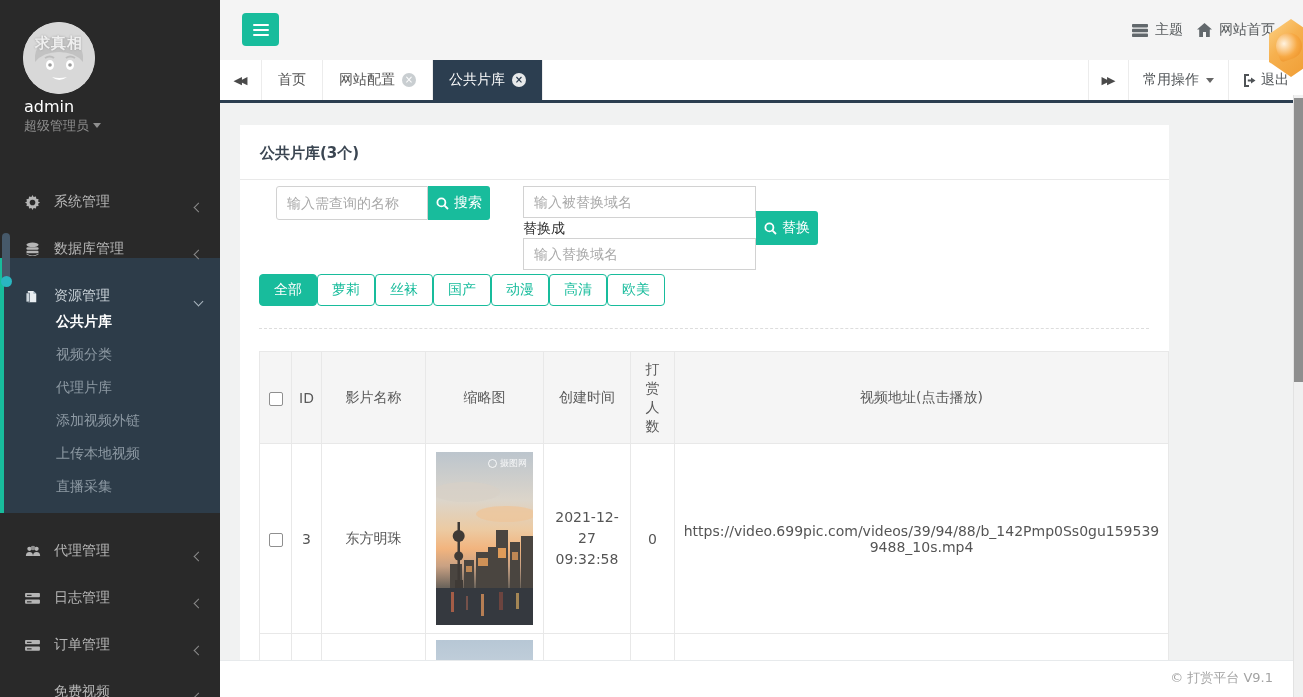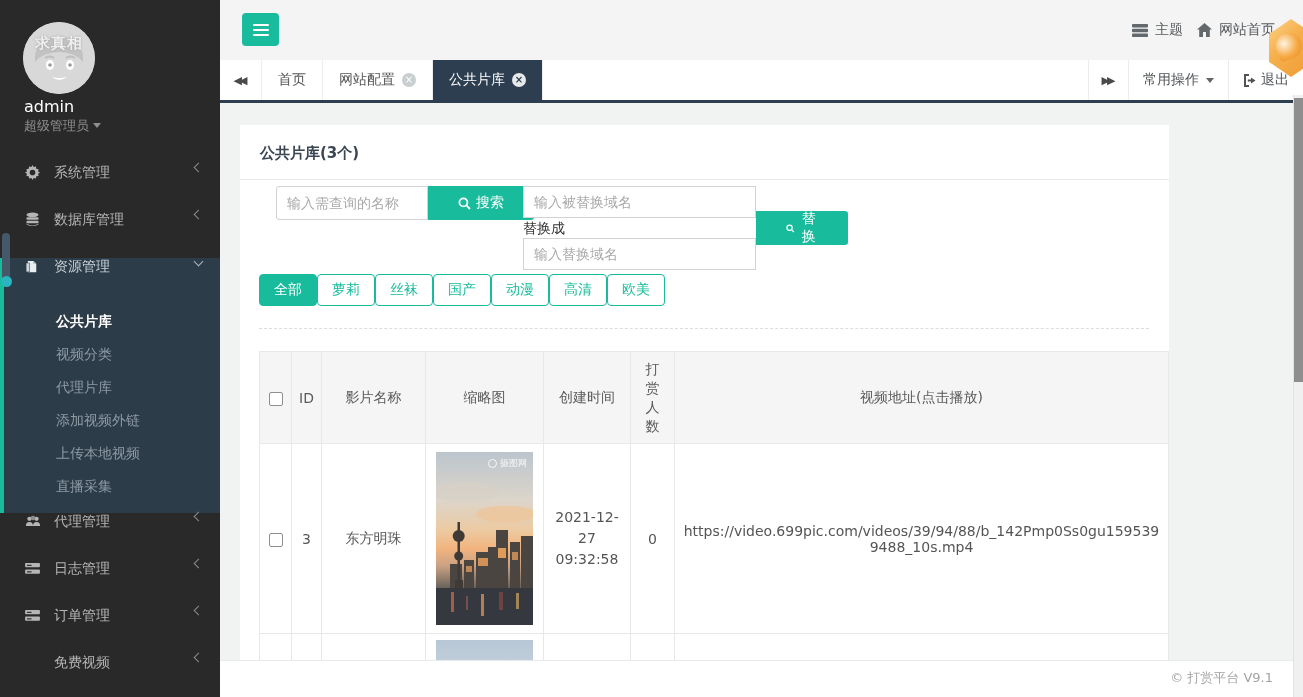--- a/index.html
+++ b/index.html
@@ -9,21 +9,21 @@
 
   
   .sidebar { position:absolute; left:0; top:0; width:220px; height:697px; background:#292929; z-index:5; }
   .avatar { position:absolute; left:23px; top:22px; width:72px; height:72px; border-radius:50%; background:#d6d6d6; overflow:hidden; }
   .avatar svg { display:block; }
   .avatar-text { position:absolute; top:12px; width:100%; text-align:center; color:#efefef; font-weight:bold; font-size:15px; text-shadow:0 0 2px #9a9a9a; letter-spacing:1px; }
   .username { position:absolute; left:24px; top:97px; color:#fff; font-weight:normal; font-size:16px; }
   .role { position:absolute; left:24px; top:117px; color:#8f8f8f; font-size:13px; cursor:pointer; }
   .role .caret { display:inline-block; margin-left:4px; border-left:4px solid transparent; border-right:4px solid transparent; border-top:5px solid #8f8f8f; vertical-align:2px; }
   .nav { position:absolute; left:0; top:164px; width:220px; }
-  .nav-item { height:47px; display:flex; align-items:flex-start; padding:0 18px 0 24px; color:#b5b5b5; cursor:pointer; }
+  .nav-item { height:47px; display:flex; align-items:flex-end; padding:0 18px 0 24px; color:#b5b5b5; cursor:pointer; }
   .nav-item .nico { width:17px; height:17px; margin-right:13px; flex:0 0 17px; display:flex; align-items:center; justify-content:center; }
   .nav-item .nlabel { flex:1; font-size:14px; }
   .chev { width:7px; height:7px; border-right:1.5px solid #8b8b8b; border-bottom:1.5px solid #8b8b8b; transform:rotate(135deg); margin-top:0; }
   .chev.down { transform:rotate(45deg); border-color:#aab6bf; }
   .nav-group-open { background:#2d3c49; border-left:4px solid #18bc9c; }
   .nav-group-open .nav-item { padding-left:20px; color:#c9d2d8; }
   .subnav .sub-item { height:33px; line-height:33px; padding-left:52px; color:#8e9aa4; font-size:14px; cursor:pointer; }
   .subnav .sub-item.active { color:#fff; font-weight:bold; }
   .subnav { padding-bottom:10px; }
   .side-scroll-thumb { position:absolute; left:2px; top:233px; width:8px; height:48px; border-radius:5px; background:#46596a; z-index:6; }
@@ -52,21 +52,21 @@
   
   .content { position:absolute; left:220px; top:103px; width:1083px; height:594px; background:#f1f2f2; }
   .card { position:absolute; left:20px; top:22px; width:929px; height:535px; background:#fff; overflow:hidden; }
   .card-title { padding:19px 20px 16px 20px; border-bottom:1px solid #e9e9e9; font-size:15px; font-weight:bold; color:#3b4652; }
   .card-body { padding:6px 20px 0 19px; }
   .search-row { position:relative; height:84px; margin-bottom:4px; }
   .inp { border:1px solid #d2d2d2; height:34px; padding:0 10px; font-size:14px; color:#333; outline:none; font-family:inherit; background:#fff; }
   .inp::placeholder { color:#a9a9a9; }
   .grp-search { position:absolute; left:17px; top:0; display:flex; }
   .grp-search .inp { width:152px; border-radius:3px 0 0 3px; }
-  .btn-green { background:#18bc9c; color:#fff; border:none; height:34px; padding:0 30px; font-size:14px; border-radius:0 3px 3px 0; cursor:pointer; display:flex; align-items:center; gap:5px; font-family:inherit; }
+  .btn-green { background:#18bc9c; color:#fff; border:none; height:34px; padding:0 8px; font-size:14px; border-radius:0 3px 3px 0; cursor:pointer; display:flex; align-items:center; gap:5px; font-family:inherit; }
   .grp-replace { position:absolute; left:264px; top:0; width:310px; }
   .grp-replace .inp { width:233px; height:32px; display:block; }
   .replace-label { font-size:14px; color:#333; height:20px; line-height:20px; }
   .btn-replace { position:absolute; left:233px; top:25px; height:34px; border-radius:0 3px 3px 0; }
   .filters { display:flex; gap:0; margin-left:0; }
   .fbtn { height:32px; padding:0 14px; border:1px solid #18bc9c; color:#18bc9c; background:#fff; border-radius:4px; font-size:14px; cursor:pointer; font-family:inherit; }
   .fbtn.active { background:#18bc9c; color:#fff; }
   .dash-divider { border-top:1px dashed #ddd; margin-top:22px; }
 
   

